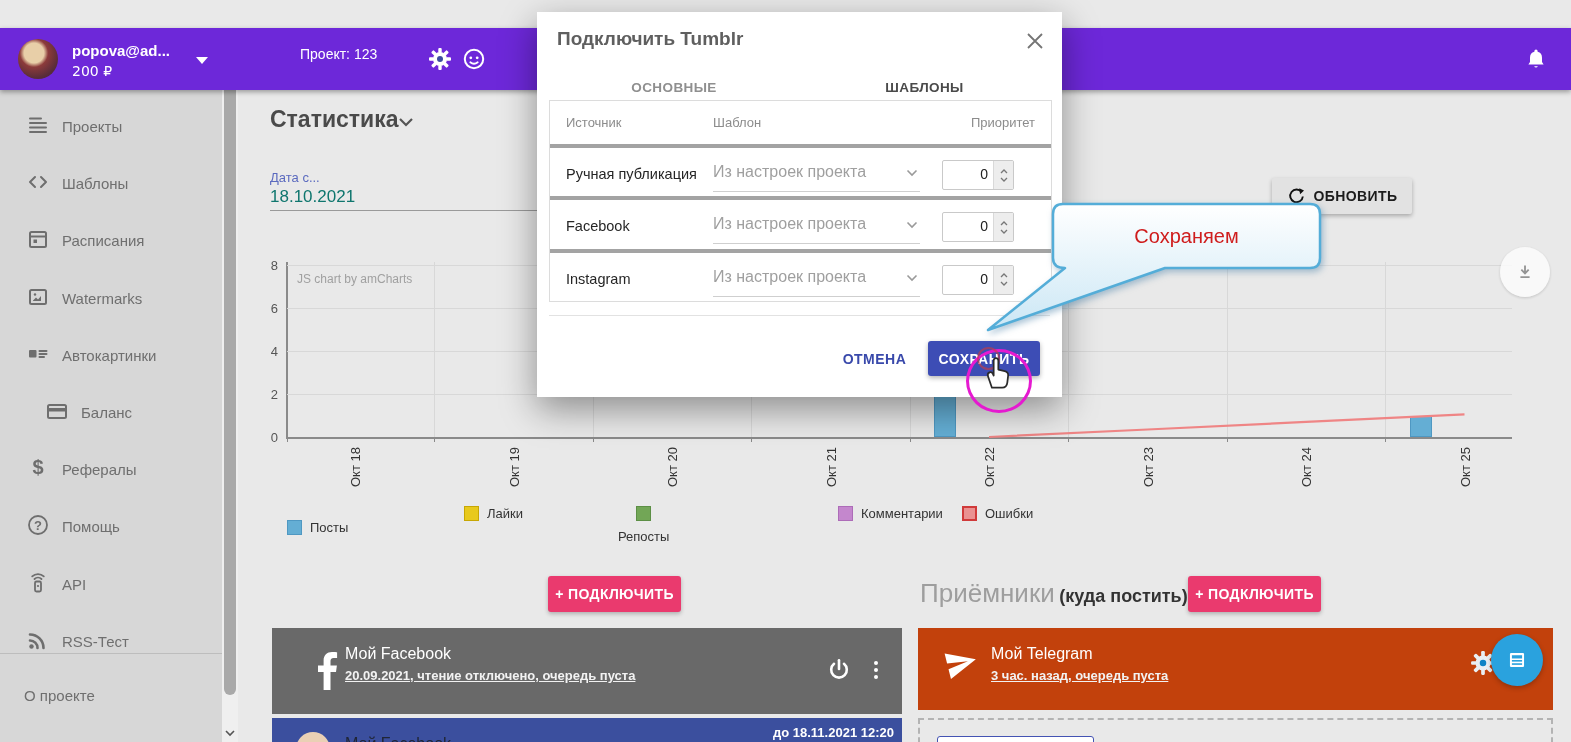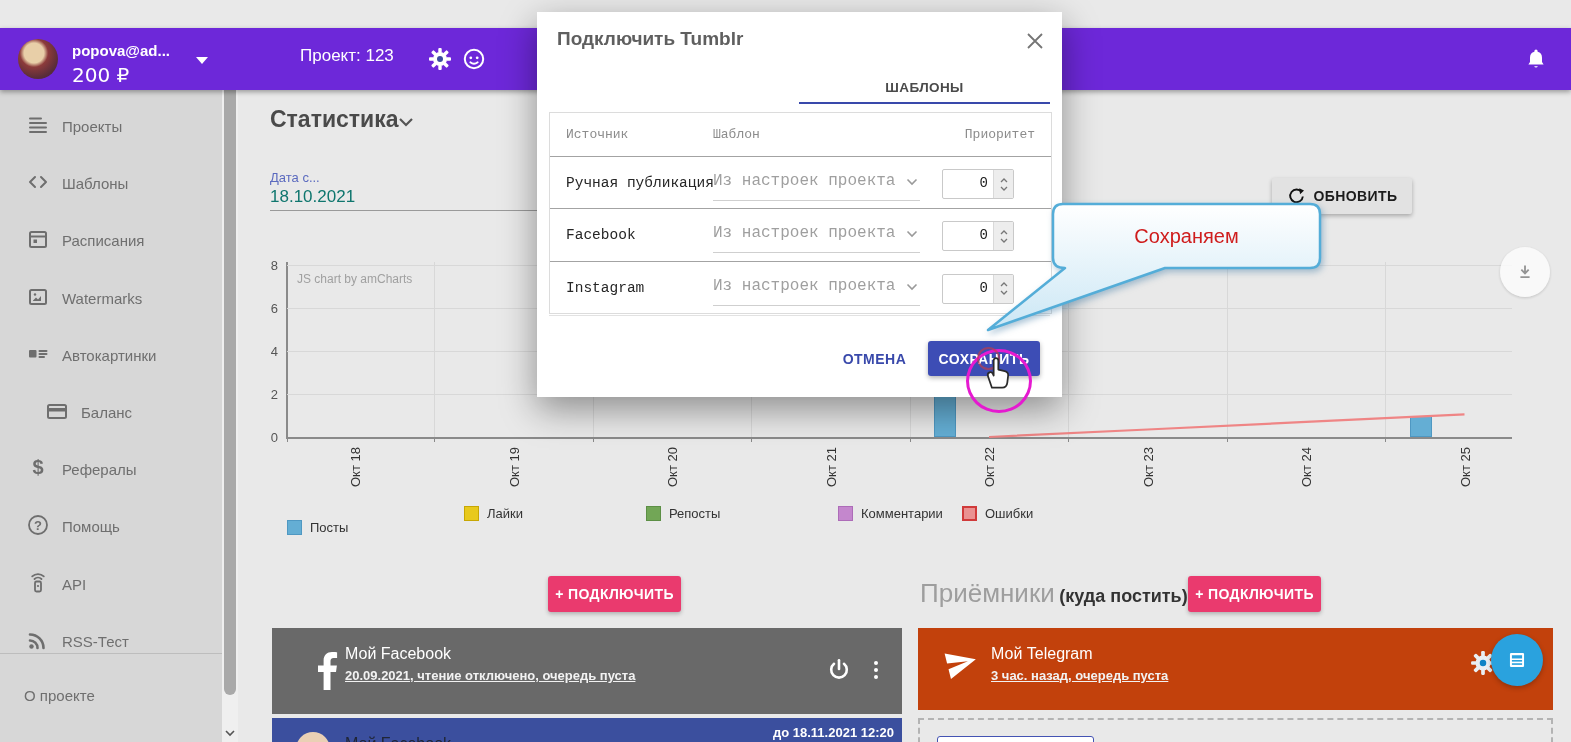--- a/index.html
+++ b/index.html
@@ -5,24 +5,24 @@
   html,body{margin:0;padding:0;background:#555;}
   .stage{position:relative;width:1571px;height:742px;overflow:hidden;background:#e9e9e9;
          font-family:"Liberation Sans",sans-serif;}
   .abs{position:absolute;}
   
   .topbar{left:0;top:0;width:1571px;height:62px;background:#6d28d9;z-index:50;
           box-shadow:0 2px 5px rgba(0,0,0,.35);margin-top:28px;}
   .avatar{left:18px;top:11px;width:40px;height:40px;border-radius:50%;
           background:radial-gradient(circle at 40% 35%, #e8cfa8 0 28%, #8c3b3b 40%, #5a2d3a 70%, #3e2430 100%);}
   .tb-email{left:72px;top:14px;color:#fff;font-size:15px;font-weight:bold;}
-  .tb-balance{left:72px;top:35px;color:#fff;font-size:20px;font-family:"DejaVu Sans",sans-serif;}
+  .tb-balance{left:72px;top:35px;color:#fff;font-size:14px;font-family:"DejaVu Sans",sans-serif;}
   .tb-caret{left:196px;top:29px;width:0;height:0;border-left:6px solid transparent;
             border-right:6px solid transparent;border-top:7px solid #fff;}
-  .tb-project{left:300px;top:18px;color:#fff;font-size:17px;}
+  .tb-project{left:300px;top:18px;color:#fff;font-size:14px;}
   .tb-ico{width:24px;height:24px;top:19px;}
   
   .sidebar{left:0;top:62px;width:222px;height:680px;background:#d7d7d7;z-index:40;}
   .side-item{position:absolute;left:0;width:222px;height:40px;cursor:pointer;}
   .side-item .ic{position:absolute;left:26px;top:6px;width:24px;height:24px;}
   .side-item .lb{position:absolute;left:62px;top:11px;font-size:15px;font-weight:500;color:#6f6f6f;}
   .side-divider{left:0;top:591px;width:222px;height:1px;background:#bdbdbd;}
   .side-about{left:24px;top:625px;font-size:15px;font-weight:500;color:#6f6f6f;cursor:pointer;}
   .sb-track{left:222px;top:62px;width:16px;height:680px;background:#efefef;z-index:41;}
   .sb-thumb{left:224px;top:80px;width:12px;height:615px;background:#a9a9a9;border-radius:6px;z-index:42;}
@@ -73,29 +73,29 @@
         border:1px solid #4453b3;border-radius:3px;}
   
   .modal{left:537px;top:12px;width:525px;height:385px;background:#fff;z-index:100;
          box-shadow:0 12px 34px rgba(0,0,0,.4);}
   .m-title{position:absolute;left:20px;top:16px;font-size:19px;font-weight:600;color:#5f5f5f;}
   .m-close{position:absolute;right:16px;top:18px;width:22px;height:22px;cursor:pointer;}
   .m-tab{position:absolute;top:58px;height:34px;display:flex;align-items:center;justify-content:center;
          font-size:13.5px;font-weight:bold;letter-spacing:.4px;cursor:pointer;}
   .m-tab.inactive{color:#8f8f8f;} .m-tab.active{color:#4a4a4a;}
   .m-indicator{position:absolute;left:262px;top:90px;width:251px;height:2px;background:#3949ab;}
-  .m-table{position:absolute;left:12px;top:100px;width:501px;height:200px;border:1px solid #dcdcdc;background:#fff;font-family:Liberation Mono, monospace;}
+  .m-table{position:absolute;left:12px;top:88px;width:501px;height:200px;border:1px solid #dcdcdc;background:#fff;}
   .m-divider{position:absolute;left:12px;top:303px;width:501px;height:1px;background:#e2e2e2;}
   .m-cancel{position:absolute;left:290px;top:332px;width:95px;height:30px;display:flex;align-items:center;
       justify-content:center;font-size:14px;font-weight:bold;color:#3949ab;letter-spacing:.5px;cursor:pointer;}
   .m-save{position:absolute;left:391px;top:329px;width:112px;height:35px;background:#3d4db5;border-radius:3px;
       display:flex;align-items:center;justify-content:center;color:#fff;font-size:14px;font-weight:bold;
       letter-spacing:.5px;box-shadow:0 2px 5px rgba(0,0,0,.3);cursor:pointer;}
   .th{position:absolute;font-size:13px;color:#8c8c8c;}
-  .trow{position:absolute;left:0;width:501px;height:52px;border-top:1px solid #a3a3a3;}
+  .trow{position:absolute;left:0;width:501px;height:52px;border-top:4px solid #a3a3a3;}
   .tsrc{position:absolute;left:16px;top:18px;font-size:14.5px;color:#262626;}
   .tsel{position:absolute;left:163px;top:11px;width:207px;height:32px;border-bottom:1px solid #cfcfcf;cursor:pointer;}
   .tsel .txt{position:absolute;left:0;top:4px;font-size:16px;color:#9f9f9f;}
   .tsel svg{position:absolute;right:2px;top:10px;}
   .tnum{position:absolute;left:392px;top:12px;width:70px;height:28px;border:1px solid #c9c9c9;border-radius:2px;
         background:#fff;display:flex;}
   .tnum .val{flex:1;text-align:right;font-size:14px;color:#212121;line-height:27px;padding-right:5px;}
   .tnum .spin{width:19px;background:#ededed;border-left:1px solid #d9d9d9;display:flex;flex-direction:column;
         align-items:center;justify-content:center;gap:3px;cursor:pointer;}
   
@@ -289,21 +289,21 @@
         <polyline points="989,437 1147.5,429.475 1306,421.95 1464.5,414.425" fill="none" stroke="#ef8585" stroke-width="2.2"></polyline>
       </svg>
       <div class="legend-item" style="left: 287px; margin-top: 14px;">
         <div class="sw" style="background: rgb(100, 174, 212); border: 1px solid rgb(79, 152, 194); box-sizing: border-box;"></div>
         <div>Посты</div>
       </div>
       <div class="legend-item" style="left: 464px;">
         <div class="sw" style="background: rgb(232, 201, 28); border: 1px solid rgb(199, 167, 4); box-sizing: border-box;"></div>
         <div>Лайки</div>
       </div>
-      <div class="legend-item" style="left: 646px;">
+      <div class="legend-item" style="left: 618px; flex-direction: column;">
         <div class="sw" style="background: rgb(114, 166, 86); border: 1px solid rgb(92, 143, 69); box-sizing: border-box;"></div>
         <div>Репосты</div>
       </div>
       <div class="legend-item" style="left: 838px;">
         <div class="sw" style="background: rgb(196, 135, 205); border: 1px solid rgb(173, 108, 184); box-sizing: border-box;"></div>
         <div>Комментарии</div>
       </div>
       <div class="legend-item" style="left: 962px;">
         <div class="sw" style="background: rgb(234, 145, 145); border: 2px solid rgb(208, 58, 58); box-sizing: border-box;"></div>
         <div>Ошибки</div>
@@ -378,20 +378,21 @@
 
   <div class="abs dropzone">
     <div class="skel"></div>
   </div>
 
   <div class="abs modal">
     <div class="m-title">Подключить Tumblr</div>
     <svg class="m-close" viewBox="0 0 22 22">
       <path d="M4 4l14 14M18 4L4 18" stroke="#757575" stroke-width="1.8"></path>
     </svg>
+    <div class="m-tab inactive" style="left:12px;width:250px;">ОСНОВНЫЕ</div>
     <div class="m-tab active" style="left:262px;width:251px;">ШАБЛОНЫ</div>
     <div class="m-indicator"></div>
     <div class="m-table" id="m-table">
         <div class="th" style="left: 16px; top: 14px;">Источник</div>
         <div class="th" style="left: 163px; top: 14px;">Шаблон</div>
         <div class="th" style="right: 16px; top: 14px;">Приоритет</div>
         <div class="trow" style="top: 43px;">
           <div class="tsrc">Ручная публикация</div>
           <div class="tsel">
             <div class="txt">Из настроек проекта</div>

